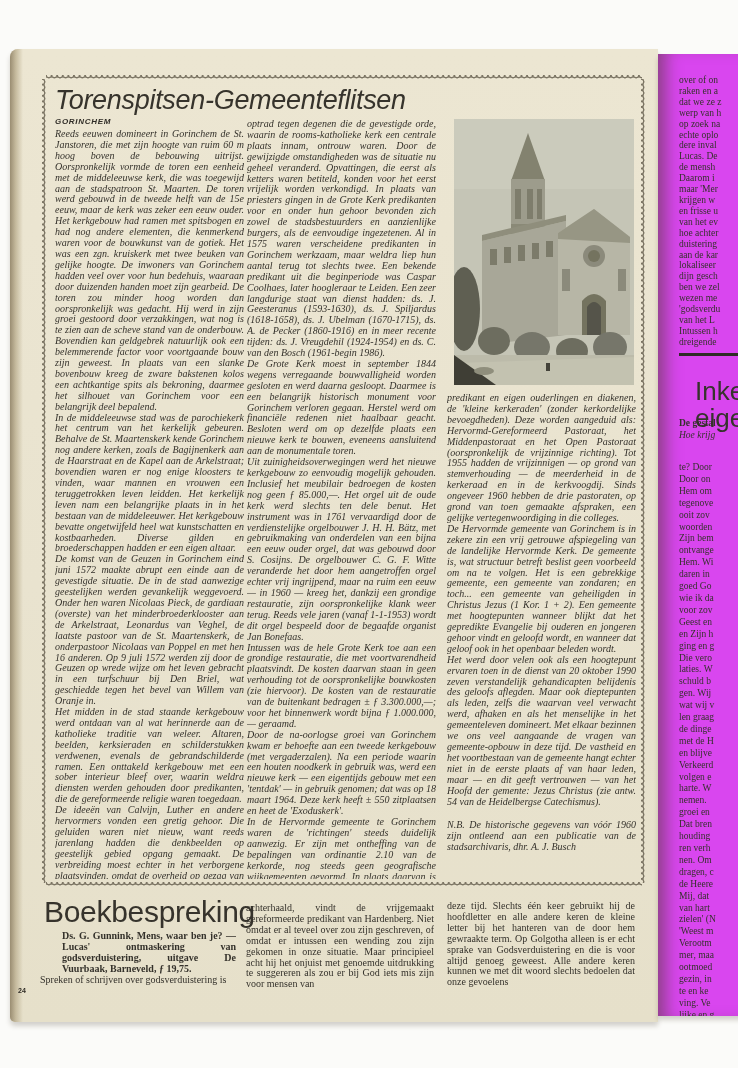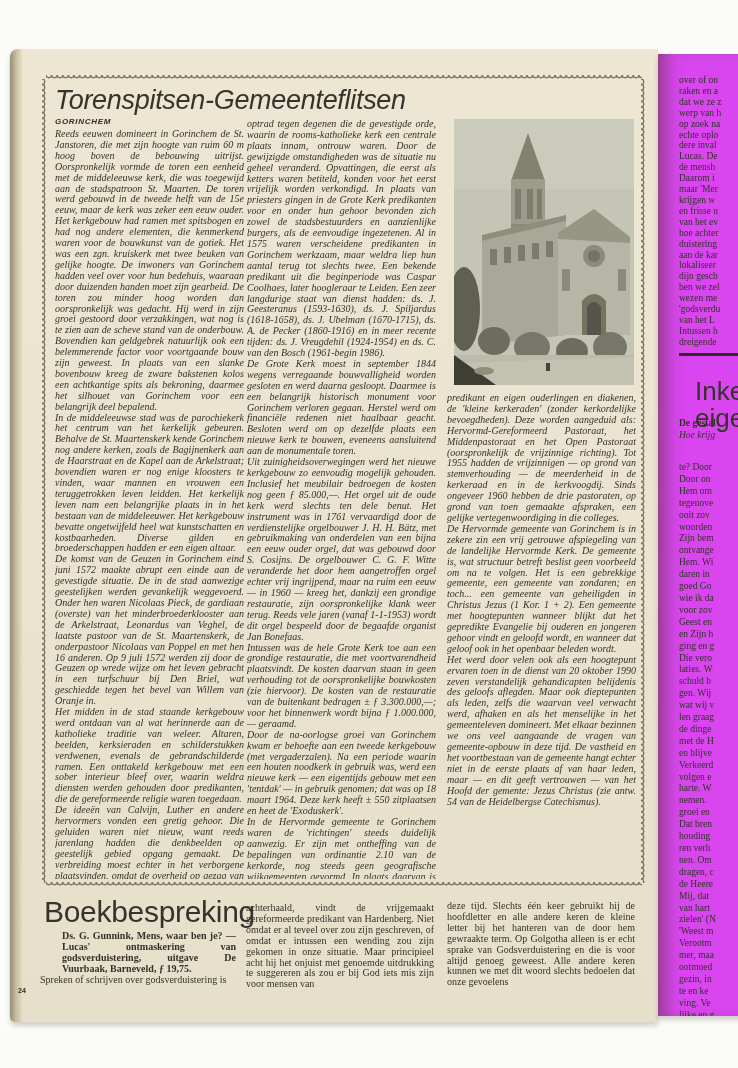--- a/index.html
+++ b/index.html
@@ -138,20 +138,21 @@
             <rect x="0" y="236" width="180" height="30" fill="#bcbbaa"></rect>
             <polygon points="0,244 180,238 180,266 0,266" fill="#c3c2b0"></polygon>
             <polygon points="0,236 42,266 0,266" fill="#3f3e35"></polygon>
             <rect x="92" y="244" width="4" height="8" fill="#44433a"></rect>
             <ellipse cx="30" cy="252" rx="10" ry="4" fill="#8f8e7c"></ellipse>
           </svg>
         </div>
         <div class="body">predikant en eigen ouderlingen en diakenen, de 'kleine kerkeraden' (zonder kerkordelijke bevoegdheden). Deze worden aangeduid als: Hervormd-Gereformeerd Pastoraat, het Middenpastoraat en het Open Pastoraat (oorspronkelijk de vrijzinnige richting). Tot 1955 hadden de vrijzinnigen — op grond van stemverhouding — de meerderheid in de kerkeraad en in de kerkvoogdij. Sinds ongeveer 1960 hebben de drie pastoraten, op grond van toen gemaakte afspraken, een gelijke vertegenwoordiging in die colleges.
 De Hervormde gemeente van Gorinchem is in zekere zin een vrij getrouwe afspiegeling van de landelijke Hervormde Kerk. De gemeente is, wat structuur betreft beslist geen voorbeeld om na te volgen. Het is een gebrekkige gemeente, een gemeente van zondaren; en toch... een gemeente van geheiligden in Christus Jezus (1 Kor. 1 + 2). Een gemeente met hoogtepunten wanneer blijkt dat het gepredikte Evangelie bij ouderen en jongeren gehoor vindt en geloofd wordt, en wanneer dat geloof ook in het openbaar beleden wordt.
 Het werd door velen ook als een hoogtepunt ervaren toen in de dienst van 20 oktober 1990 zeven verstandelijk gehandicapten belijdenis des geloofs aflegden. Maar ook dieptepunten als leden, zelfs die waarvan veel verwacht werd, afhaken en als het menselijke in het gemeenteleven domineert. Met elkaar bezinnen we ons veel aangaande de vragen van gemeente-opbouw in deze tijd. De vastheid en het voortbestaan van de gemeente hangt echter niet in de eerste plaats af van haar leden, maar — en dit geeft vertrouwen — van het Hoofd der gemente: Jezus Christus (zie antw. 54 van de Heidelbergse Catechismus).</div>
+        <div class="body nb">N.B. De historische gegevens van vóór 1960 zijn ontleend aan een publicatie van de stadsarchivaris, dhr. A. J. Busch</div>
       </div>
     </section>
 
     <section class="book">
       <h1 class="book-title">Boekbespreking</h1>
       <div class="bcol bcol1">
         <div class="body bookref">Ds. G. Gunnink, Mens, waar ben je? — Lucas' ontmaskering van godsverduistering, uitgave De Vuurbaak, Barneveld, ƒ 19,75.</div>
         <div class="body">Spreken of schrijven over godsverduistering is</div>
       </div>
       <div class="bcol bcol2 body">achterhaald, vindt de vrijgemaakt gereformeerde predikant van Hardenberg. Niet omdat er al teveel over zou zijn geschreven, of omdat er intussen een wending zou zijn gekomen in onze situatie. Maar principieel acht hij het onjuist met genoemde uitdrukking te suggereren als zou er bij God iets mis zijn voor mensen van</div>

